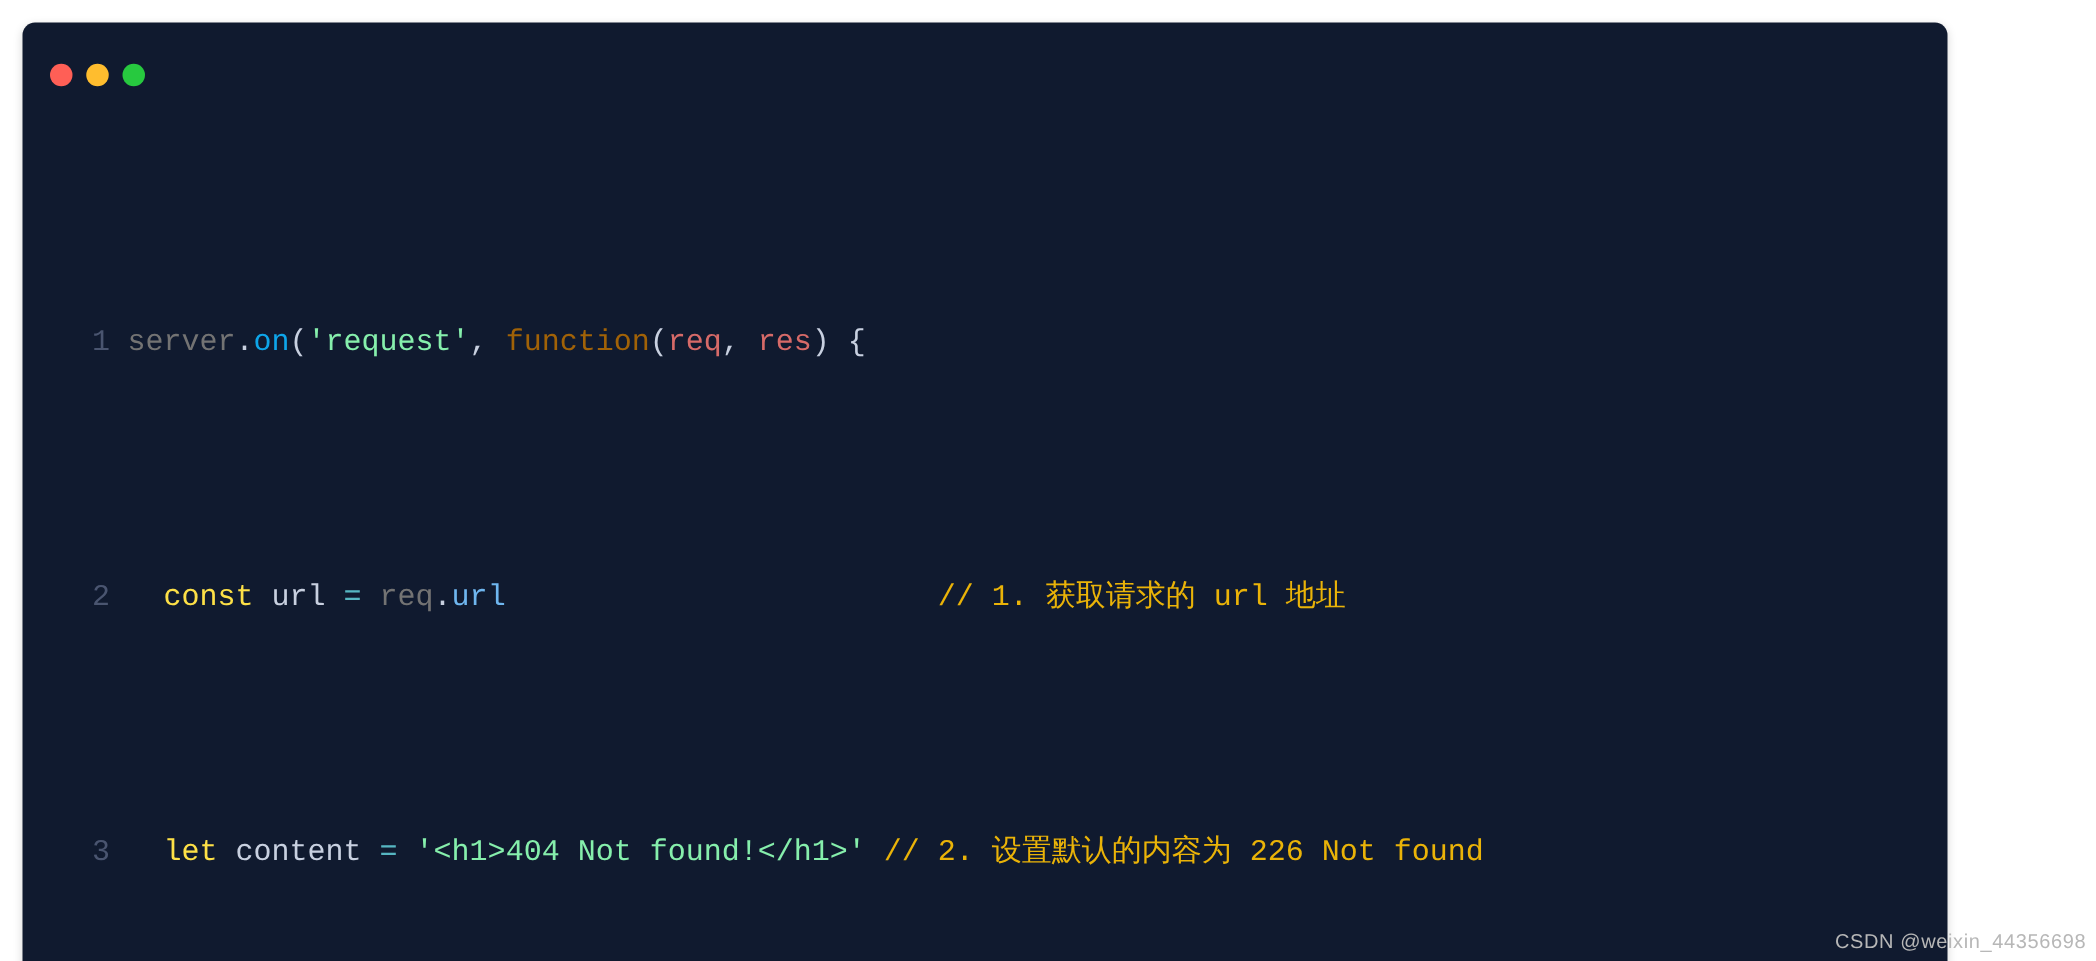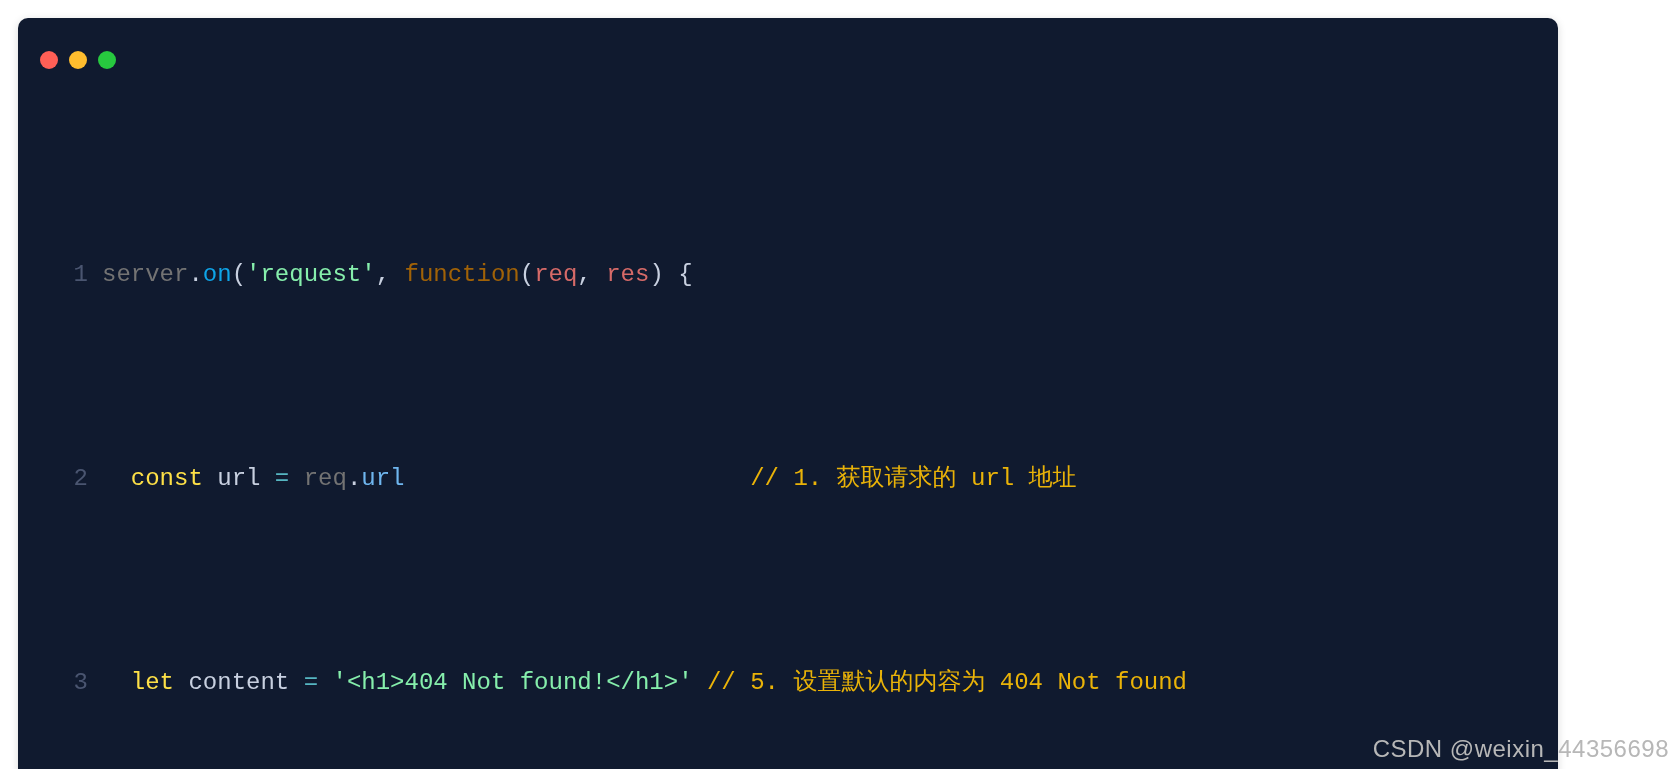--- a/index.html
+++ b/index.html
@@ -16,21 +16,21 @@
   .c-obj{color:#737373}   
   .c-fn{color:#0ea5e9}    
   .c-prop{color:#6fb6ef}  
   .c-kw{color:#fde047}    
   .c-fnkw{color:#a16207}
   .c-param{color:#d66a68}
   .c-str{color:#86efac}
   .c-punc{color:#c8d0e0}
   .c-op{color:#56b6c2}
   .c-cmt{color:#eab308}
-  .watermark{position:fixed;right:8px;bottom:6px;color:#b7b7b7;font-family:Arial,Helvetica,sans-serif;font-size:24px;letter-spacing:.5px}
+  .watermark{position:fixed;right:8px;bottom:6px;color:#b7b7b7;font-family:Arial,Helvetica,sans-serif;font-size:16px;letter-spacing:.5px}
 </style>
 </head>
 <body>
 
 <div class="frame">
   <div class="titlebar">
     <div class="dot red"></div>
     <div class="dot yel"></div>
     <div class="dot grn"></div>
   </div>
@@ -42,21 +42,21 @@
       <span class="src"><span class="c-obj">server</span><span class="c-punc">.</span><span class="c-fn">on</span><span class="c-punc">(</span><span class="c-str"><span>'</span><span>request</span><span>'</span></span><span class="c-punc">, </span><span class="c-fnkw">function</span><span class="c-punc">(</span><span class="c-param">req</span><span class="c-punc">, </span><span class="c-param">res</span><span class="c-punc">)</span><span class="c-punc"> </span><span class="c-punc">{</span></span>
     </div>
 
     <div class="line">
       <span class="gutter">2</span>
       <span class="src"><span>  </span><span class="c-kw">const</span><span class="c-punc"> </span><span class="c-punc">url</span><span class="c-op"> = </span><span class="c-obj">req</span><span class="c-punc">.</span><span class="c-prop">url</span><span>                        </span><span class="c-cmt">// 1. 获取请求的 url 地址</span></span>
     </div>
 
     <div class="line">
       <span class="gutter">3</span>
-      <span class="src"><span>  </span><span class="c-kw">let</span><span class="c-punc"> </span><span class="c-punc">content</span><span class="c-op"> = </span><span class="c-str"><span>'</span><span>&lt;h1&gt;404 Not found!&lt;/h1&gt;</span><span>'</span></span><span> </span><span class="c-cmt">// 5. 设置默认的内容为 404 Not found</span></span>
+      <span class="src"><span>  </span><span class="c-kw">let</span><span class="c-punc"> </span><span class="c-punc">content</span><span class="c-op"> = </span><span class="c-str"><span>'</span><span>&lt;h1&gt;404 Not found!&lt;/h1&gt;</span><span>'</span></span><span> </span><span class="c-cmt">// 2. 设置默认的内容为 226 Not found</span></span>
     </div>
 
     
 
     
 
     
 
     
 

